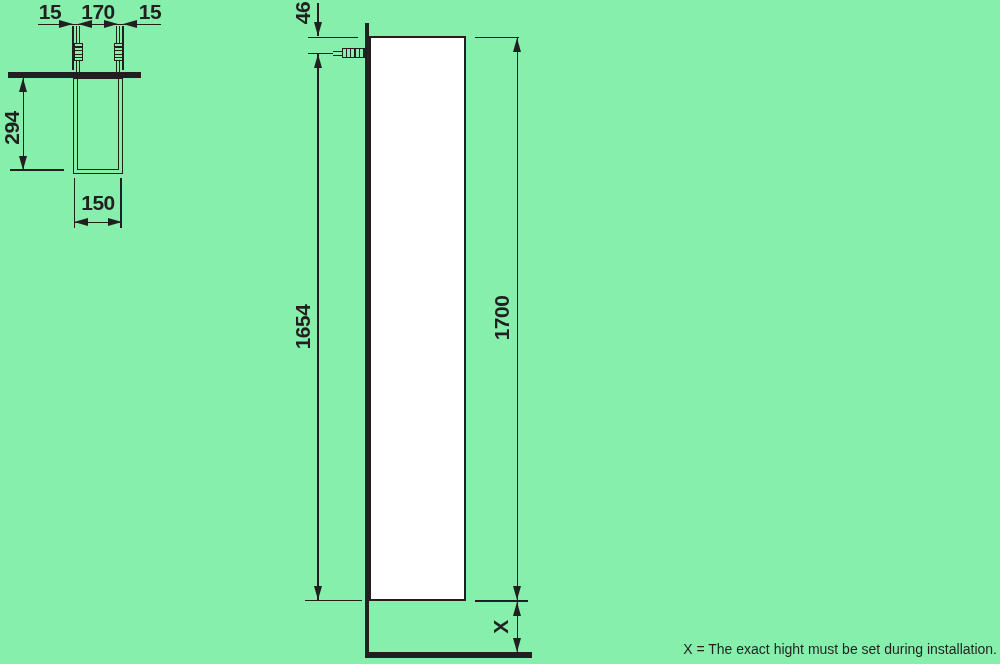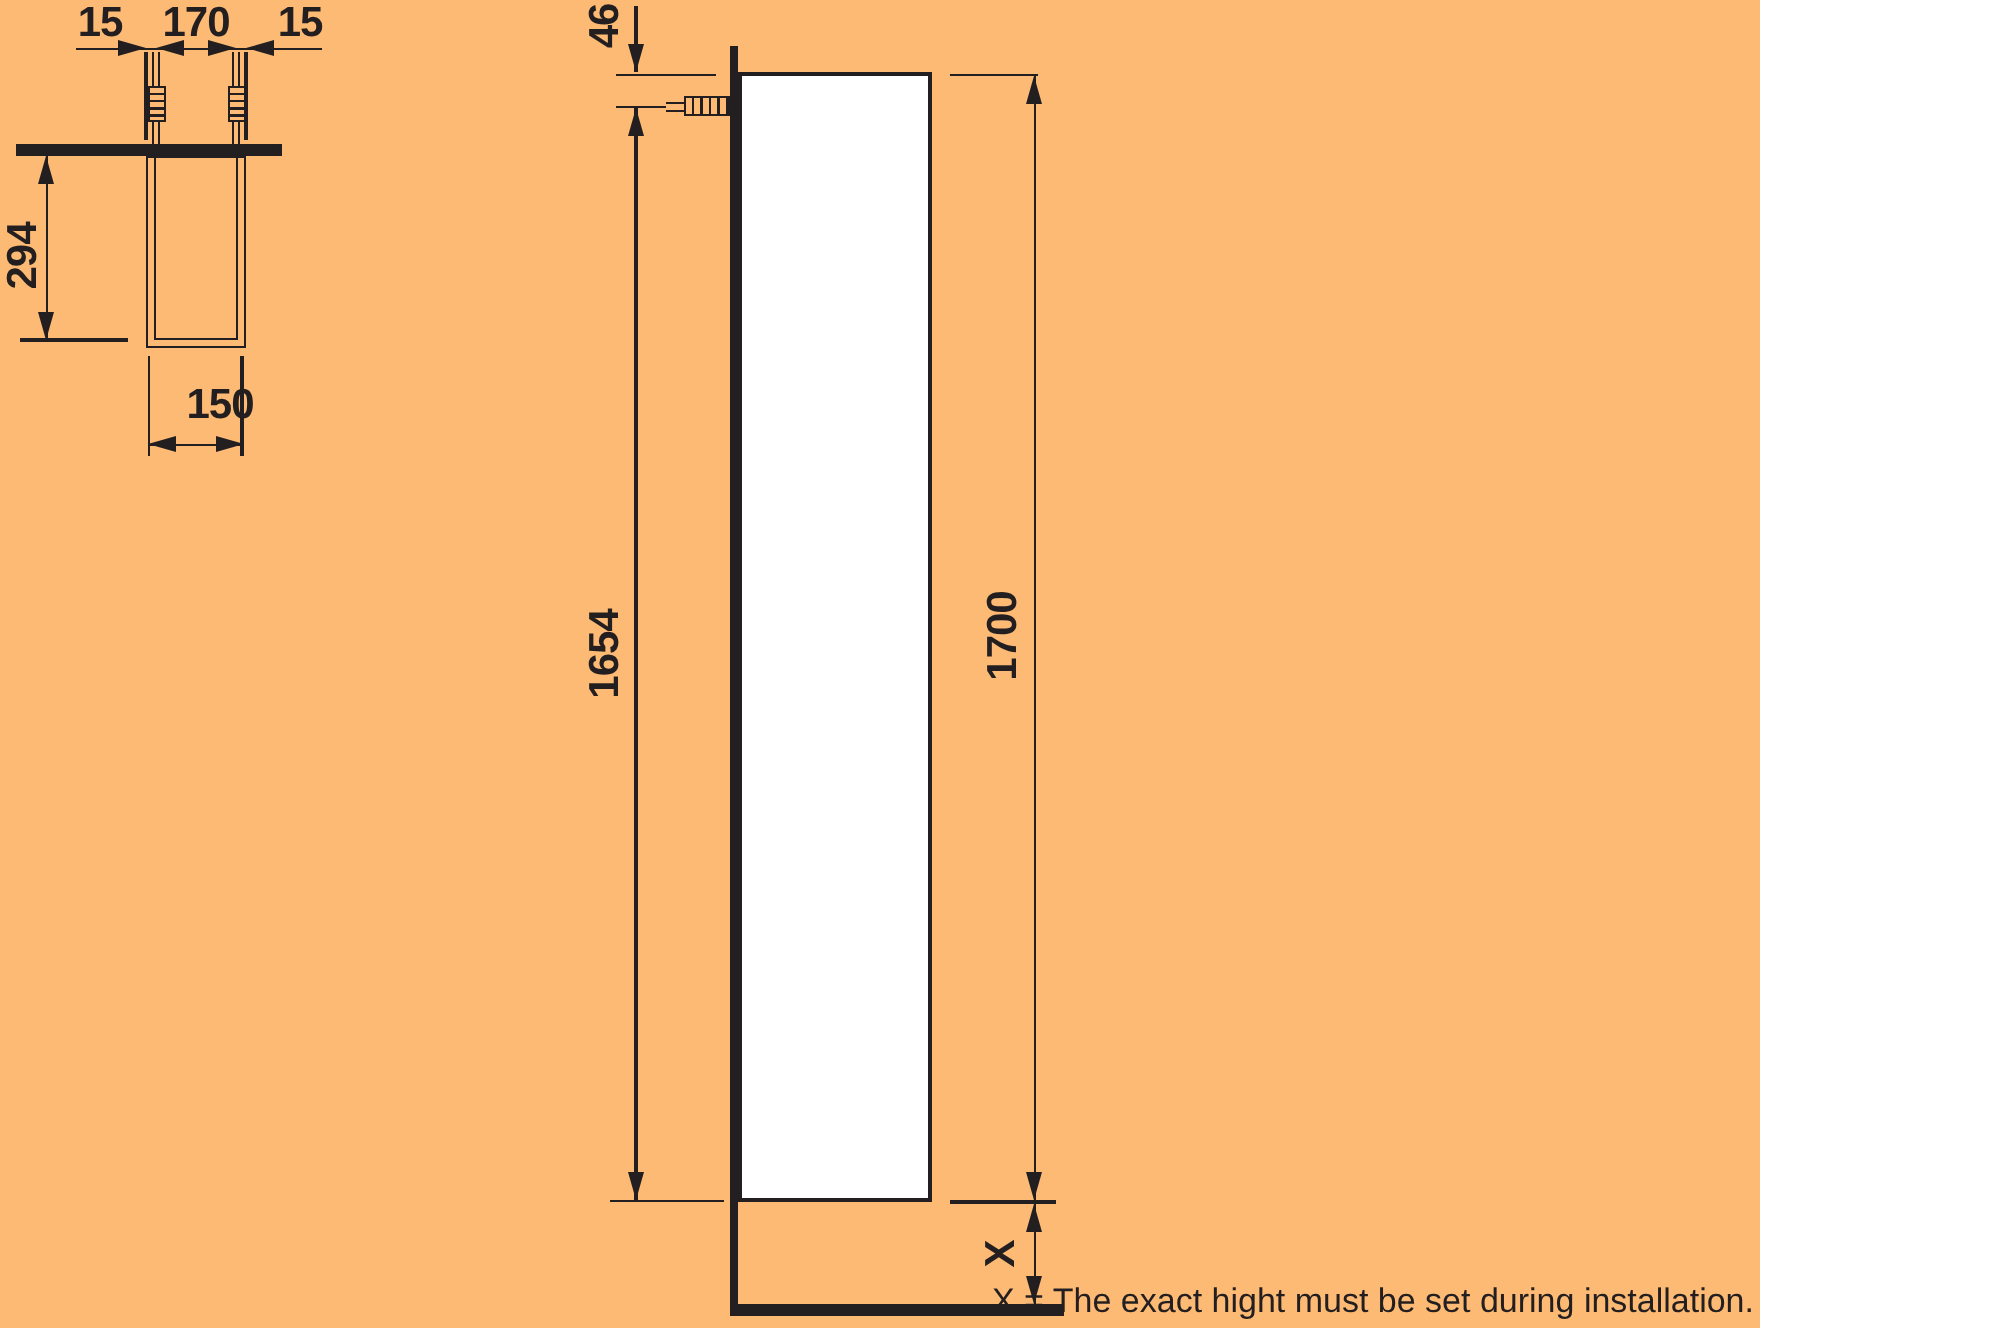--- a/index.html
+++ b/index.html
@@ -1,18 +1,18 @@
 <!DOCTYPE html>
 <html><head>
 <meta charset="utf-8">
 <style>
   :root{ --lc:#231f20; }
   html,body{margin:0;padding:0;background:#fff;}
   #stage{
-    position:relative;width:880px;height:664px;background:#fdba74;overflow:hidden;
+    position:relative;width:1000px;height:664px;background:#86efac;overflow:hidden;
     font-family:"Liberation Sans",sans-serif;
   }
   .hline,.vline{position:absolute;background:var(--lc);}
   .arr{position:absolute;width:0;height:0;}
   .arr.up   {border-left:4.5px solid transparent;border-right:4.5px solid transparent;border-bottom:14px solid var(--lc);}
   .arr.down {border-left:4.5px solid transparent;border-right:4.5px solid transparent;border-top:14px solid var(--lc);}
   .arr.left {border-top:4.5px solid transparent;border-bottom:4.5px solid transparent;border-right:14px solid var(--lc);}
   .arr.right{border-top:4.5px solid transparent;border-bottom:4.5px solid transparent;border-left:14px solid var(--lc);}
   .dimnum{
     position:absolute;transform:translate(-50%,-50%);
@@ -20,21 +20,21 @@
   }
   .dimnum.vert{transform:translate(-50%,-50%) rotate(-90deg);}
   .shaft-v{position:absolute;width:4px;border-left:1.2px solid var(--lc);border-right:1.2px solid var(--lc);box-sizing:border-box;}
   .shaft-h{position:absolute;height:4.5px;border-top:1.2px solid var(--lc);border-bottom:1.2px solid var(--lc);box-sizing:border-box;}
   .anchor-v{position:absolute;box-sizing:border-box;border:1.2px solid var(--lc);
     background:repeating-linear-gradient(to bottom, transparent 0 2.4px, var(--lc) 2.4px 3.6px);}
   .anchor-h{position:absolute;box-sizing:border-box;border:1.2px solid var(--lc);
     background:repeating-linear-gradient(to right, transparent 0 3px, var(--lc) 3px 4.2px);}
   .outline{position:absolute;box-sizing:border-box;border:1.4px solid var(--lc);background:transparent;}
   .cab{position:absolute;box-sizing:border-box;border:2.8px solid var(--lc);background:#fff;}
-  .note{position:absolute;font-size:17px;color:var(--lc);white-space:nowrap;}
+  .note{position:absolute;font-size:14px;color:var(--lc);white-space:nowrap;}
 </style>
 </head>
 <body>
 
 <div id="stage">
 
   <div>
 
     <div class="dimnum" style="left:50px;top:12px;">15</div>
     <div class="dimnum" style="left:98px;top:12px;">170</div>
@@ -70,21 +70,21 @@
     <div class="arr up" style="left:18.9px;top:78px;"></div>
     <div class="arr down" style="left:18.9px;top:156px;"></div>
     <div class="hline" style="left:10px;top:169.4px;width:54px;height:1.2px;"></div>
     <div class="dimnum vert" style="left:12px;top:128px;">294</div>
 
     <div class="vline" style="left:73.9px;top:178px;width:1.2px;height:50px;"></div>
     <div class="vline" style="left:120.4px;top:178px;width:1.2px;height:50px;"></div>
     <div class="hline" style="left:74px;top:221.8px;width:47.5px;height:1.3px;"></div>
     <div class="arr left" style="left:74px;top:217.9px;"></div>
     <div class="arr right" style="left:107.5px;top:217.9px;"></div>
-    <div class="dimnum" style="left:110px;top:203px;text-align:center;">150</div>
+    <div class="dimnum" style="left:98px;top:203px;text-align:center;">150</div>
   </div>
 
   <div>
 
     <div class="vline" style="left:365px;top:23px;width:4px;height:635px;"></div>
 
     <div class="cab" style="left:369px;top:36px;width:97px;height:565px;"></div>
 
     <div class="hline" style="left:365px;top:652px;width:167px;height:6px;"></div>
 

